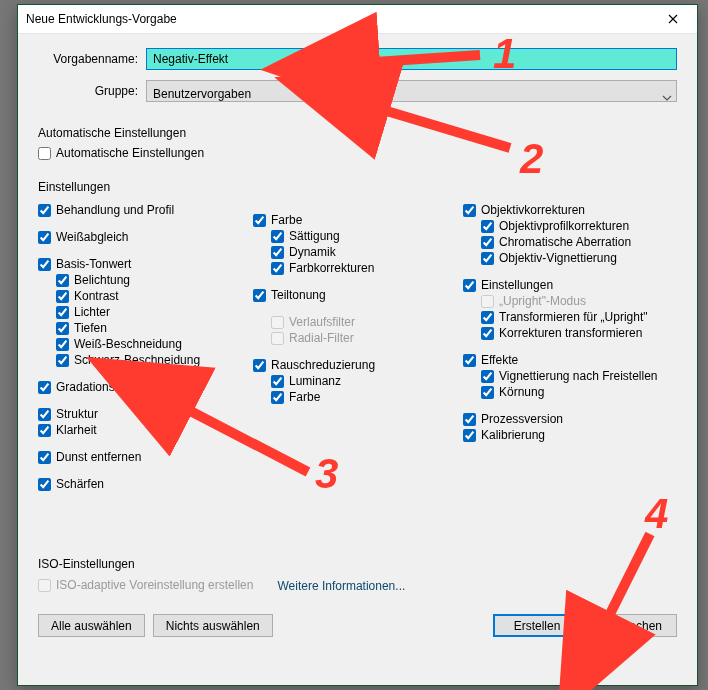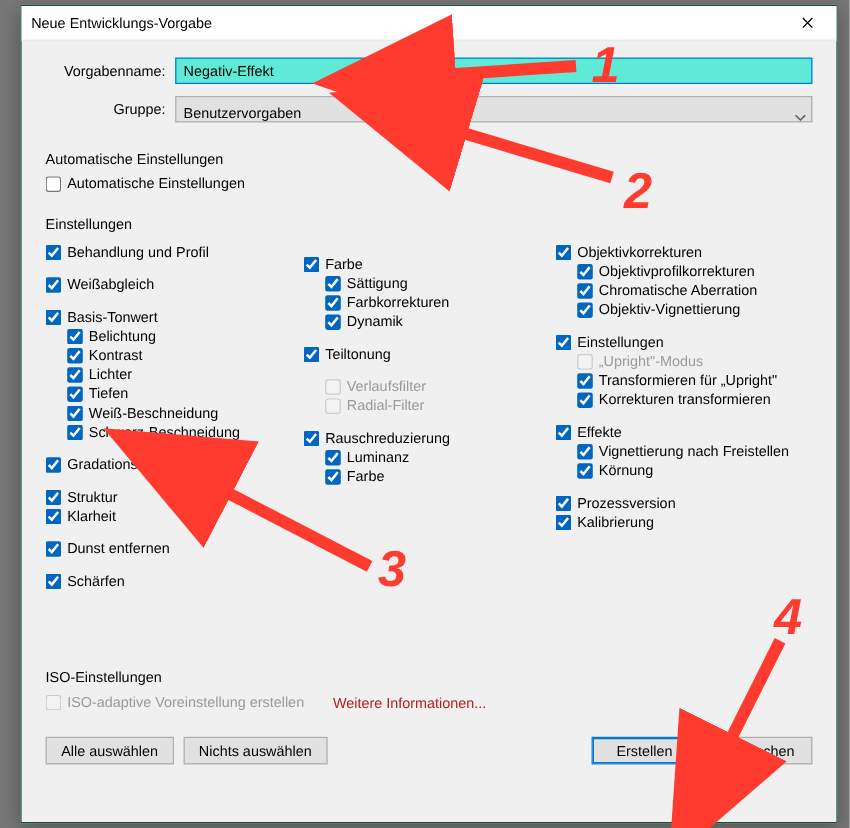--- a/index.html
+++ b/index.html
@@ -43,21 +43,21 @@
 
   .settings-area { display: flex; gap: 0; margin-top: 4px; }
   .col { padding-top: 2px; }
   .col1 { width: 215px; }
   .col2 { width: 210px; }
   .col3 { flex:1; }
   .sub { margin-left: 18px; }
   .spacer10 { height: 10px; }
   .spacer14 { height: 14px; }
 
-  .link { color: #b91c1c; text-decoration: none; font-size: 12px; text-align: center; }
+  .link { color: #0c4a6e; text-decoration: none; font-size: 12px; text-align: center; }
 
   .bottom-row { display:flex; gap:8px; align-items:center; margin-top: 4px; }
   .btn {
     height: 23px; min-width: 88px; padding: 0 12px; background: #e1e1e1;
     border: 1px solid #adadad; font: inherit; cursor: pointer;
   }
   .btn.primary { border: 1px solid #0078d7; box-shadow: inset 0 0 0 1px #0078d7; }
 
   .iso-row { display:flex; align-items:center; gap: 24px; }
 
@@ -182,25 +182,25 @@
             <input type="checkbox" checked="" style="">
             <label>Farbe</label>
           </div>
         <div class="sub">
           <div class="cb">
               <input type="checkbox" checked="" style="">
               <label>Sättigung</label>
             </div>
           <div class="cb">
               <input type="checkbox" checked="" style="">
+              <label>Dynamik</label>
+            </div>
+          <div class="cb">
+              <input type="checkbox" checked="" style="">
               <label>Farbkorrekturen</label>
-            </div>
-          <div class="cb">
-              <input type="checkbox" checked="" style="">
-              <label>Dynamik</label>
             </div>
         </div>
         <div class="spacer10"></div>
         <div class="cb">
             <input type="checkbox" checked="" style="">
             <label>Teiltonung</label>
           </div>
         <div class="spacer10"></div>
         <div class="sub">
           <div class="cb disabled">

